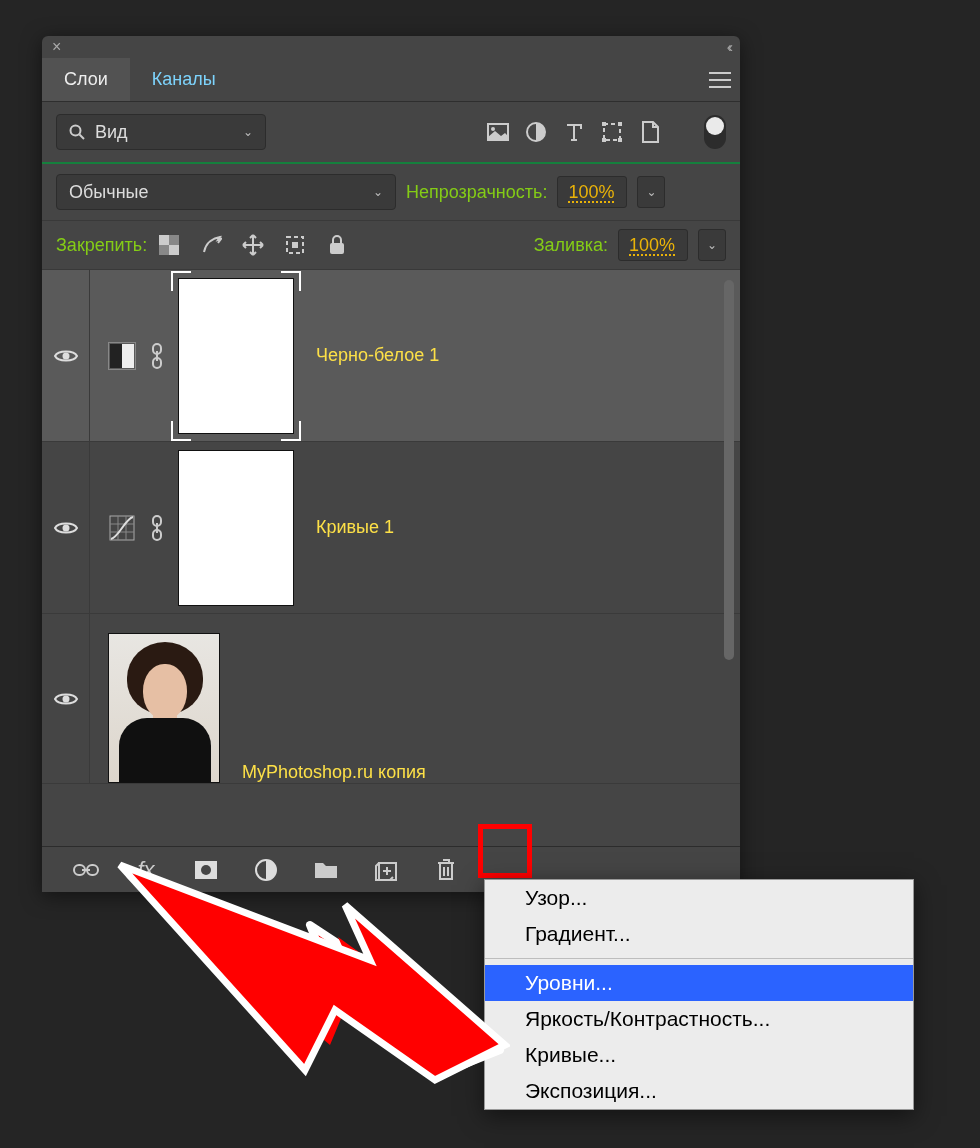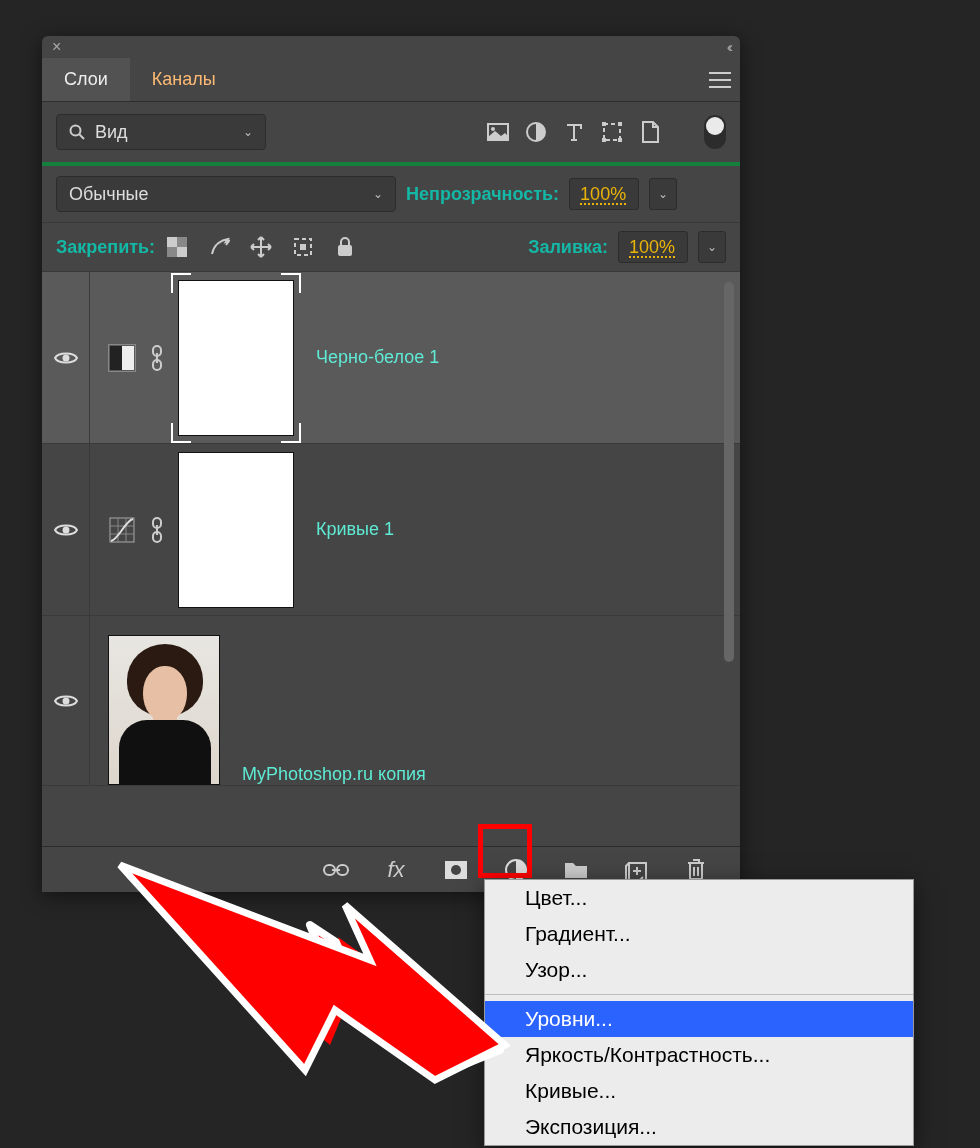--- a/index.html
+++ b/index.html
@@ -9,43 +9,43 @@
     background: #454545; border-radius: 6px 6px 0 0; box-shadow: 0 4px 20px rgba(0,0,0,.5);
     display: flex; flex-direction: column; color: #ddd; font-size: 18px;
   }
   .panel-top {
     display:flex; align-items:center; justify-content:space-between; height:22px;
     padding:0 10px; color:#aaa;
   }
   .close-x { font-size:16px; cursor:pointer; }
   .collapse { font-size:14px; letter-spacing:-3px; cursor:pointer; }
   .tabs { display:flex; border-bottom:1px solid #2e2e2e; align-items:stretch; height:44px; }
-  .tab { padding:10px 22px; color:#fdba74; cursor:pointer; display:flex; align-items:center; }
+  .tab { padding:10px 22px; color:#7dd3fc; cursor:pointer; display:flex; align-items:center; }
   .tab.active { background:#525252; color:#eee; }
   .tab-spacer { flex:1; }
   .hamburger { width:40px; display:flex; align-items:center; justify-content:center; cursor:pointer; }
   .hamburger svg { width:22px; height:16px; }
 
   .row { display:flex; align-items:center; padding:8px 14px; gap:10px; }
-  .filter-row { border-bottom:4px solid #15803d; padding-top:12px; padding-bottom:12px; }
+  .filter-row { border-bottom:2px solid #15803d; padding-top:12px; padding-bottom:12px; }
   .select {
     background:#3a3a3a; border:1px solid #2c2c2c; border-radius:4px; height:36px;
     display:flex; align-items:center; padding:0 12px; color:#ddd; cursor:pointer; gap:10px;
   }
   .select .chev { margin-left:auto; font-size:12px; color:#bbb; }
   .kind-select { width:210px; }
   .icon-btn { width:28px; height:28px; display:flex; align-items:center; justify-content:center; color:#ccc; cursor:pointer; }
   .toggle {
     width:22px; height:34px; background:#2c2c2c; border-radius:11px; position:relative; cursor:pointer;
   }
   .toggle::after { content:""; position:absolute; left:2px; top:2px; width:18px; height:18px; background:#eaeaea; border-radius:50%; }
 
   .blend-row { border-bottom:1px solid #393939; padding-top:10px; padding-bottom:10px; }
   .blend-select { width:340px; }
-  .lbl { color:#14b8a6; white-space:nowrap;font-weight:bold; }
+  .lbl { color:#84cc16; white-space:nowrap; }
   .pct-box { background:#3a3a3a; border:1px solid #2c2c2c; border-radius:3px; height:32px; padding:0 10px; display:flex; align-items:center; color:#eab308; min-width:70px; text-decoration: underline dotted; text-underline-offset:4px;}
   .mini-chev { width:28px; height:32px; background:#3a3a3a; border:1px solid #2c2c2c; border-radius:3px; display:flex; align-items:center; justify-content:center; cursor:pointer; color:#bbb; font-size:12px;}
 
   .lock-row { border-bottom:1px solid #393939; padding-top:8px; padding-bottom:8px; }
   .lock-icons { display:flex; gap:18px; align-items:center; }
   .lock-icons .ic { width:24px; height:24px; display:flex; align-items:center; justify-content:center; color:#ccc; cursor:pointer;}
 
   .layers-area { flex:1; position:relative; background:#454545; overflow:hidden; }
   .scrollbar { position:absolute; right:6px; top:10px; width:10px; height:380px; background:#666; border-radius:5px; }
   .layer { display:flex; align-items:center; border-bottom:1px solid #3a3a3a; height:172px; padding-right:20px;}
@@ -58,35 +58,35 @@
   }
   .link-ic { color:#ccc; }
   .mask {
     width:116px; height:156px; background:#fff; border:1px solid #111; position:relative;
   }
   .corner { position:absolute; width:20px; height:20px; border:2px solid #fff; }
   .corner.tl { top:-7px; left:-7px; border-right:none; border-bottom:none;}
   .corner.tr { top:-7px; right:-7px; border-left:none; border-bottom:none;}
   .corner.bl { bottom:-7px; left:-7px; border-right:none; border-top:none;}
   .corner.br { bottom:-7px; right:-7px; border-left:none; border-top:none;}
-  .layer-name { margin-left:22px; color:#5eead4; }
+  .layer-name { margin-left:22px; color:#fde047; }
 
   .photo-thumb {
     width:112px; height:150px; background:#ddd; border:1px solid #111;
     display:flex; align-items:flex-end; justify-content:center; overflow:hidden; position:relative;
   }
   .photo-thumb .bg{position:absolute;inset:0;background:linear-gradient(180deg,#e8e6e2 0%,#ddd6cc 100%);}
   .photo-thumb .hair{position:absolute;top:8px;left:18px;width:76px;height:72px;background:#2a1a12;border-radius:50% 50% 46% 46%;}
   .photo-thumb .face{position:absolute;top:30px;left:34px;width:44px;height:56px;background:#e6bfa4;border-radius:48% 48% 50% 50%;}
   .photo-thumb .body{position:absolute;bottom:0;left:10px;width:92px;height:64px;background:#101010;border-radius:28px 28px 0 0;}
   .photo-thumb .neck{position:absolute;bottom:54px;left:44px;width:24px;height:24px;background:#e6bfa4;border-radius:6px;}
 
   .bottom-bar {
     height:46px; border-top:1px solid #2c2c2c; background:#454545;
-    display:flex; align-items:center; justify-content:flex-end; gap:32px; padding:0 30px;
+    display:flex; align-items:center; gap:32px; padding:0 30px;
   }
   .bottom-bar .bic { width:28px; height:28px; display:flex; align-items:center; justify-content:center; color:#ccc; cursor:pointer; }
   .adj-highlight {
     position:absolute; left:478px; top:824px; width:54px; height:54px;
     border:5px solid #ff0000; pointer-events:none;
   }
 
   .menu {
     position:absolute; left:484px; top:879px; width:430px;
     background:#ececec; color:#000; font-size:21px; box-shadow:0 6px 22px rgba(0,0,0,.5);
@@ -339,23 +339,22 @@
           <path d="M2 5h16M4 5v16h12V5M7 2h6v3" fill="none" stroke="#ccc" stroke-width="2"></path>
           <path d="M8 9v9M12 9v9" stroke="#ccc" stroke-width="2"></path>
         </svg>
     </div>
   </div>
 </div>
 
 <div class="adj-highlight"></div>
 
 <div class="menu">
-  <div class="menu-item">Цвет...</div>
+  <div class="menu-item">Узор...</div>
   <div class="menu-item">Градиент...</div>
-  <div class="menu-item">Узор...</div>
   <div class="menu-sep"></div>
   <div class="menu-item hover">Уровни...</div>
   <div class="menu-item">Яркость/Контрастность...</div>
   <div class="menu-item">Кривые...</div>
   <div class="menu-item">Экспозиция...</div>
 </div>
 
 <svg class="arrow" width="400" height="240" viewBox="0 0 400 240">
   <polygon points="20,20 220,120 200,70 390,195 340,215 220,140 200,190" fill="#ff0000" stroke="#fff" stroke-width="8" stroke-linejoin="round"></polygon>
   <polygon points="30,30 250,132 228,82 380,192 350,205 240,142 220,190" fill="#ff0000"></polygon>

